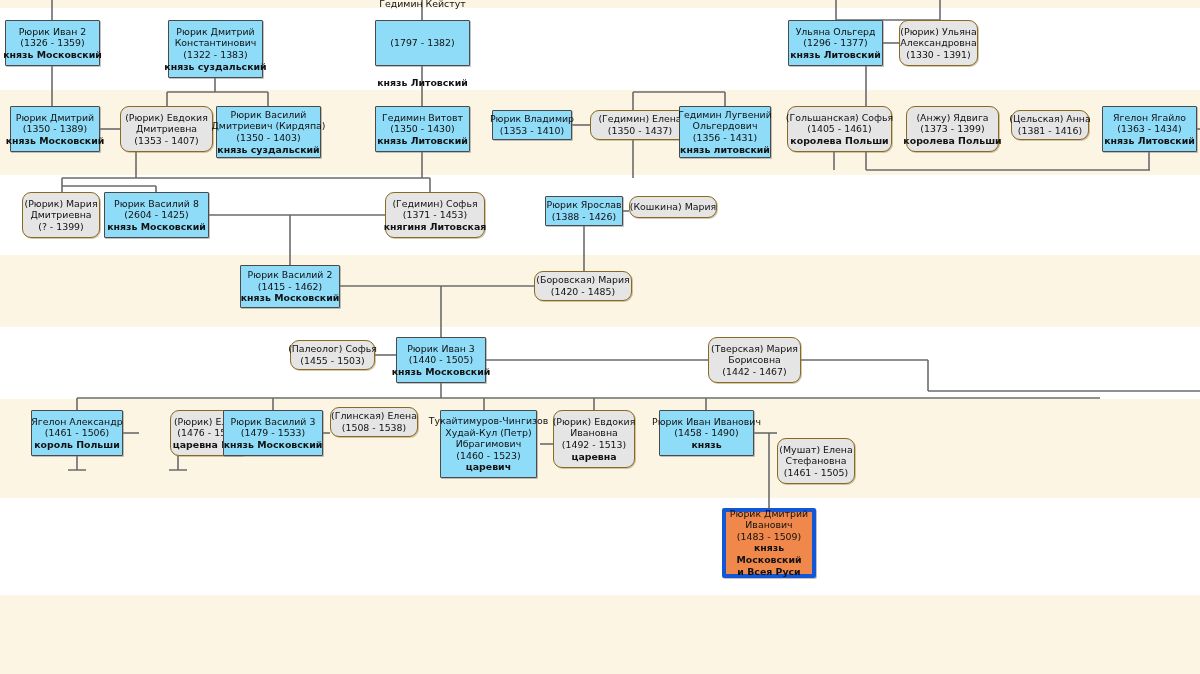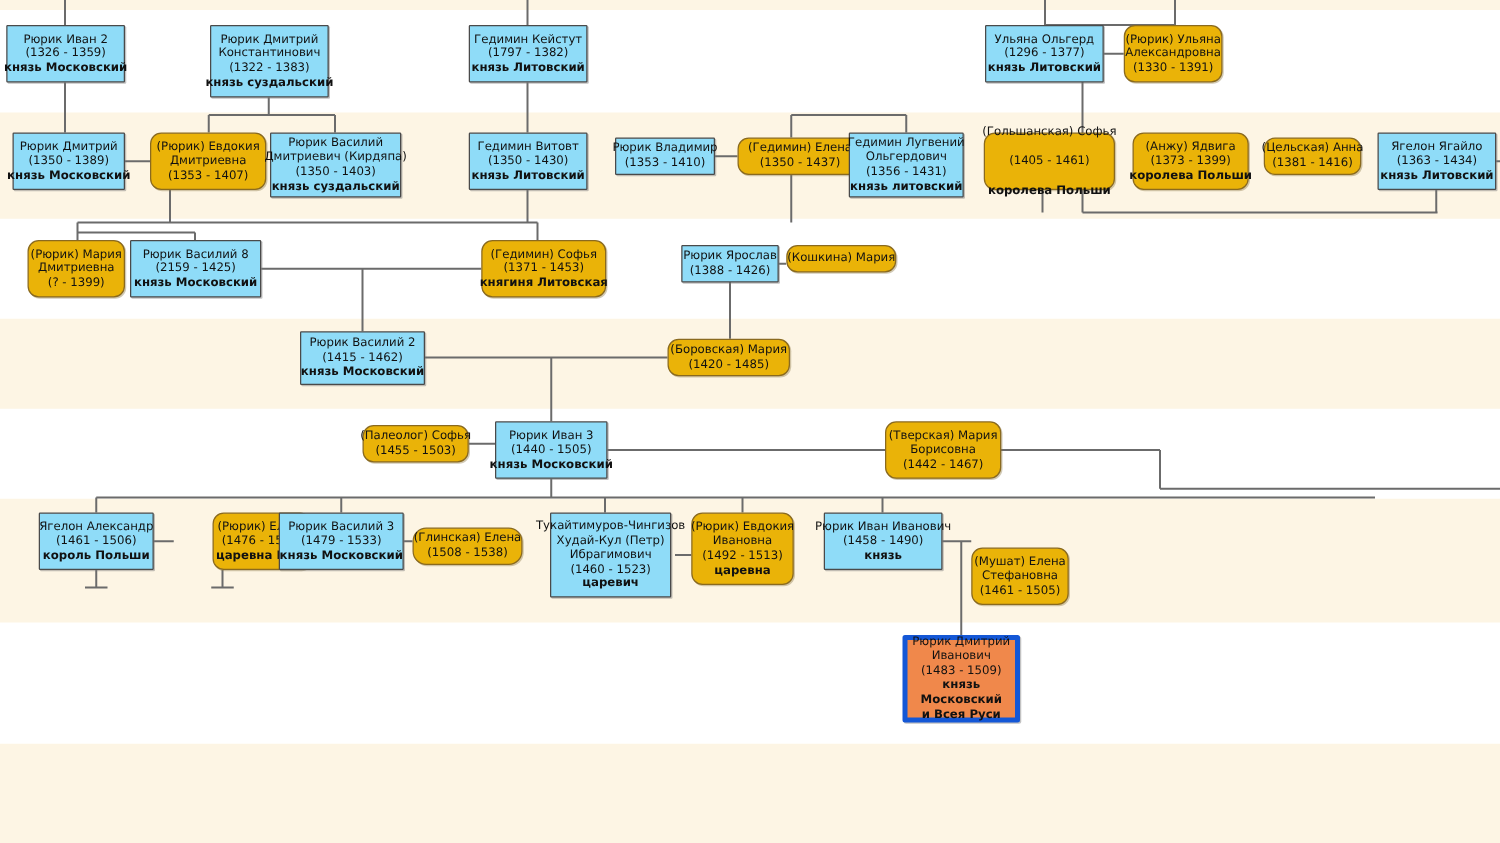--- a/index.html
+++ b/index.html
@@ -23,21 +23,21 @@
     padding:3px 20px;
   }
   .node .ln{display:block;white-space:nowrap;}
   .node .ttl{font-weight:bold;}
 
   .male{
     background:#8fdcf8;border:1.4px solid #4a4a4a;border-radius:1px;
     box-shadow:1px 1px 0 rgba(120,120,120,.45);
   }
   .female{
-    background:#eab308;border:1.4px solid #8a6a1f;border-radius:9px;
+    background:#e5e5e5;border:1.4px solid #8a6a1f;border-radius:9px;
     box-shadow:1px 1px 0 rgba(140,120,70,.4);
   }
   .selected{
     background:#f0884b;border:4px solid #1457d6;border-radius:2px;
     box-shadow:1px 1px 0 rgba(120,120,120,.45);
   }
 </style>
 </head>
 <body>
 
@@ -99,21 +99,21 @@
         <span class="ln">Рюрик Иван 2</span>
         <span class="ln">(1326 - 1359)</span>
         <span class="ln ttl">князь Московский</span>
       </div>
       <div class="node male" style="left: 168px; top: 20px; width: 95px; height: 58px;">
         <span class="ln">Рюрик Дмитрий</span>
         <span class="ln">Константинович</span>
         <span class="ln">(1322 - 1383)</span>
         <span class="ln ttl">князь суздальский</span>
       </div>
-      <div class="node male" style="left: 375px; top: 20px; width: 95px; height: 46px;">
+      <div class="node male" style="left: 375px; top: 20px; width: 95px; height: 46px; gap: 28px;">
         <span class="ln">Гедимин Кейстут</span>
         <span class="ln">(1797 - 1382)</span>
         <span class="ln ttl">князь Литовский</span>
       </div>
       <div class="node male" style="left: 788px; top: 20px; width: 95px; height: 46px;">
         <span class="ln">Ульяна Ольгерд</span>
         <span class="ln">(1296 - 1377)</span>
         <span class="ln ttl">князь Литовский</span>
       </div>
       <div class="node female" style="left: 899px; top: 20px; width: 79px; height: 46px;">
@@ -149,21 +149,21 @@
       <div class="node female" style="left: 590px; top: 110px; width: 100px; height: 30px;">
         <span class="ln">(Гедимин) Елена</span>
         <span class="ln">(1350 - 1437)</span>
       </div>
       <div class="node male" style="left: 679px; top: 106px; width: 92px; height: 52px;">
         <span class="ln">Гедимин Лугвений</span>
         <span class="ln">Ольгердович</span>
         <span class="ln">(1356 - 1431)</span>
         <span class="ln ttl">князь литовский</span>
       </div>
-      <div class="node female" style="left: 787px; top: 106px; width: 105px; height: 46px; gap: 12px;">
+      <div class="node female" style="left: 787px; top: 106px; width: 105px; height: 46px;">
         <span class="ln">(Гольшанская) Софья</span>
         <span class="ln">(1405 - 1461)</span>
         <span class="ln ttl">королева Польши</span>
       </div>
       <div class="node female" style="left: 906px; top: 106px; width: 93px; height: 46px;">
         <span class="ln">(Анжу) Ядвига</span>
         <span class="ln">(1373 - 1399)</span>
         <span class="ln ttl">королева Польши</span>
       </div>
       <div class="node female" style="left: 1011px; top: 110px; width: 78px; height: 30px;">
@@ -175,21 +175,21 @@
         <span class="ln">(1363 - 1434)</span>
         <span class="ln ttl">князь Литовский</span>
       </div>
       <div class="node female" style="left: 22px; top: 192px; width: 78px; height: 46px;">
         <span class="ln">(Рюрик) Мария</span>
         <span class="ln">Дмитриевна</span>
         <span class="ln">(? - 1399)</span>
       </div>
       <div class="node male" style="left: 104px; top: 192px; width: 105px; height: 46px;">
         <span class="ln">Рюрик Василий 8</span>
-        <span class="ln">(2159 - 1425)</span>
+        <span class="ln">(2604 - 1425)</span>
         <span class="ln ttl">князь Московский</span>
       </div>
       <div class="node female" style="left: 385px; top: 192px; width: 100px; height: 46px;">
         <span class="ln">(Гедимин) Софья</span>
         <span class="ln">(1371 - 1453)</span>
         <span class="ln ttl">княгиня Литовская</span>
       </div>
       <div class="node male" style="left: 545px; top: 196px; width: 78px; height: 30px;">
         <span class="ln">Рюрик Ярослав</span>
         <span class="ln">(1388 - 1426)</span>
@@ -228,21 +228,21 @@
       <div class="node female" style="left: 139px; top: 410px; width: 79px; height: 46px; margin-left: 31px;">
         <span class="ln">(Рюрик) Елена</span>
         <span class="ln">(1476 - 1513)</span>
         <span class="ln ttl">царевна Руси</span>
       </div>
       <div class="node male" style="left: 223px; top: 410px; width: 100px; height: 46px;">
         <span class="ln">Рюрик Василий 3</span>
         <span class="ln">(1479 - 1533)</span>
         <span class="ln ttl">князь Московский</span>
       </div>
-      <div class="node female" style="left: 330px; top: 422px; width: 88px; height: 30px; border-radius: 11px;">
+      <div class="node female" style="left: 330px; top: 407px; width: 88px; height: 30px;">
         <span class="ln">(Глинская) Елена</span>
         <span class="ln">(1508 - 1538)</span>
       </div>
       <div class="node male" style="left: 428px; top: 410px; width: 97px; height: 68px; margin-left: 12px;">
         <span class="ln">Тукайтимуров-Чингизов</span>
         <span class="ln">Худай-Кул (Петр)</span>
         <span class="ln">Ибрагимович</span>
         <span class="ln">(1460 - 1523)</span>
         <span class="ln ttl">царевич</span>
       </div>

